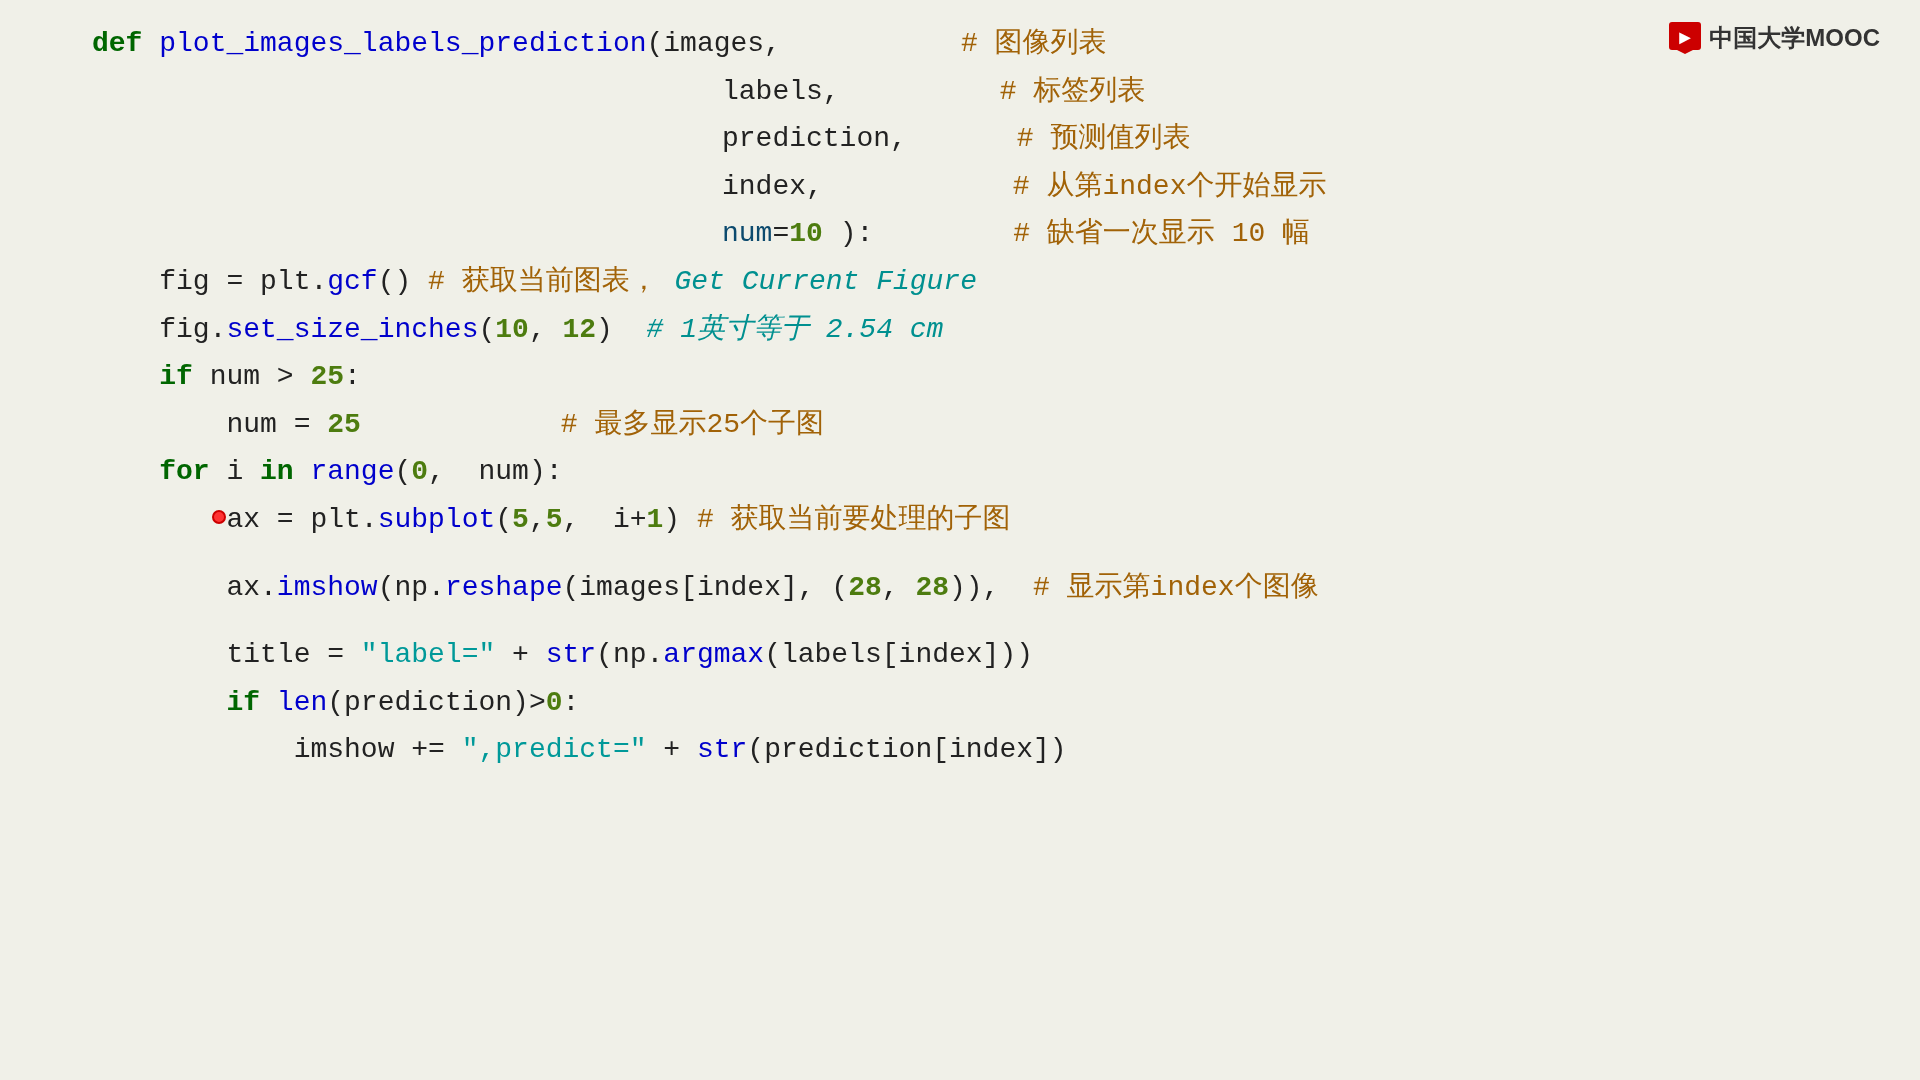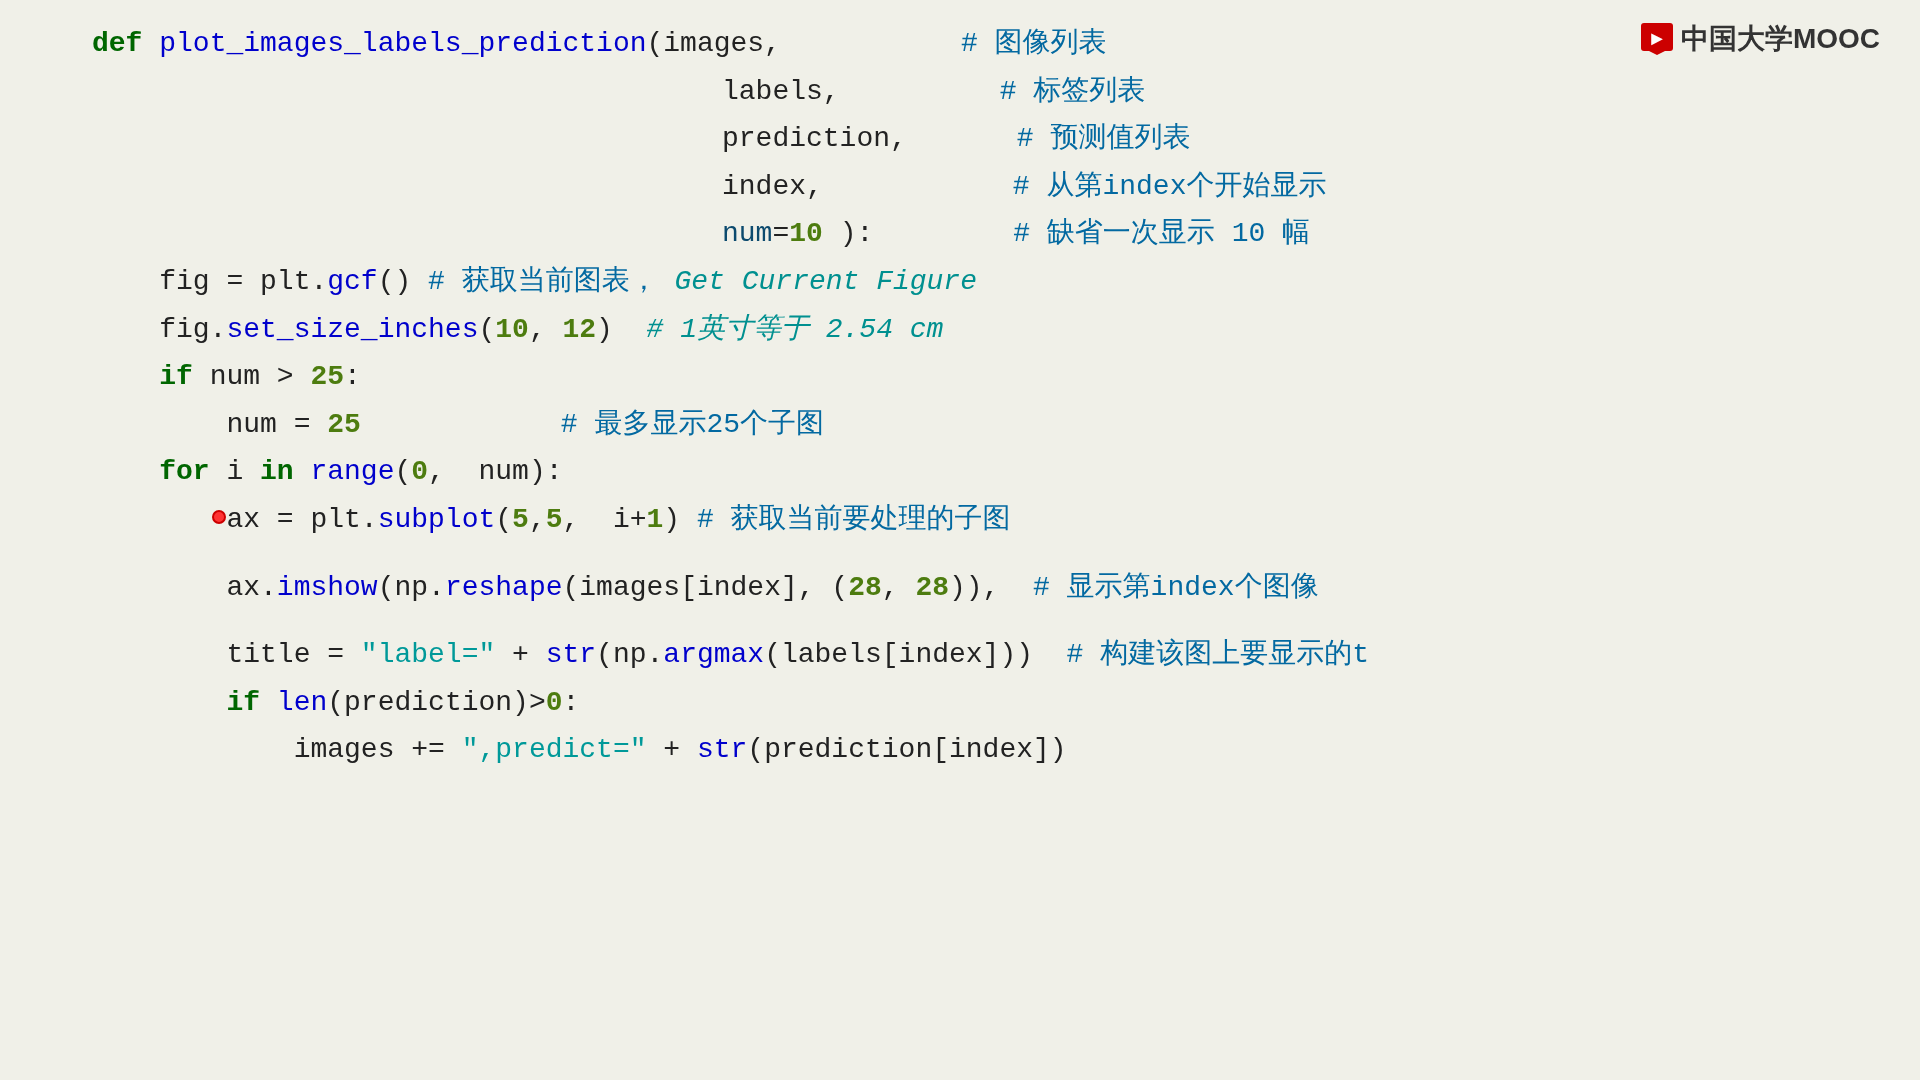--- a/index.html
+++ b/index.html
@@ -28,21 +28,21 @@
       display: flex;
       align-items: baseline;
       white-space: pre;
     }
 
     .kw { color: #006600; font-weight: bold; }
     .fn { color: #0000cc; }
     .param { color: #0c4a6e; }
     .num { color: #4d7c0f; font-weight: bold; }
     .comment { color: #009090; font-style: italic; }
-    .comment-cn { color: #0369a1; }
+    .comment-cn { color: #a16207; }
     .str { color: #009999; }
     .plain { color: #222222; }
     .call { color: #0000cc; }
 
     .logo-area {
       position: absolute;
       top: 20px;
       right: 40px;
       display: flex;
       align-items: center;
@@ -110,37 +110,37 @@
   <div class="code-line" style="height:20px;">&nbsp;</div>
 
   <div class="code-line">
     <span class="plain">        ax.</span><span class="call">imshow</span><span class="plain">(np.</span><span class="call">reshape</span><span class="plain">(images[index], (</span><span class="num">28</span><span class="plain">, </span><span class="num">28</span><span class="plain">)),  </span><span class="comment-cn"># 显示第index个图像</span>
   </div>
 
 
   <div class="code-line" style="height:20px;">&nbsp;</div>
 
   <div class="code-line">
-    <span class="plain">        title = </span><span class="str">"label="</span><span class="plain"> + </span><span class="call">str</span><span class="plain">(np.</span><span class="call">argmax</span><span class="plain">(labels[index]))  </span><span class="comment-cn"># 构建该图上要显示的t</span>
+    <span class="plain">        title = </span><span class="str">"label="</span><span class="plain"> + </span><span class="call">str</span><span class="plain">(np.</span><span class="call">argmax</span><span class="plain">(labels[index]))  </span>
   </div>
 
   <div class="code-line">
     <span class="kw">        if </span><span class="call">len</span><span class="plain">(prediction)&gt;</span><span class="num">0</span><span class="plain">:</span>
   </div>
 
   <div class="code-line">
-    <span class="plain">            images += </span><span class="str">",predict="</span><span class="plain"> + </span><span class="call">str</span><span class="plain">(prediction[index])</span>
+    <span class="plain">            imshow += </span><span class="str">",predict="</span><span class="plain"> + </span><span class="call">str</span><span class="plain">(prediction[index])</span>
   </div>
 
 </div>
 
 <div class="cursor-dot" style="left: 212px; top: 510px;"></div>
 
 <div class="logo-area">
   <div style="display:inline-flex;align-items:center;gap:6px;">
     <svg width="36" height="36" viewBox="0 0 36 36">
       <rect x="2" y="2" width="32" height="28" rx="3" fill="#cc0000"></rect>
       <polygon points="18,34 6,28 30,28" fill="#cc0000"></polygon>
       <text x="18" y="22" text-anchor="middle" font-family="Arial" font-weight="bold" font-size="14" fill="white">▶</text>
     </svg>
-    <span style="font-family:Arial,sans-serif;font-size:28px;color:#333;font-weight:bold;">中国大学MOOC</span>
+    <span style="font-family:Arial,sans-serif;font-size:24px;color:#333;font-weight:bold;">中国大学MOOC</span>
   </div>
 </div>
 
 </body></html>

